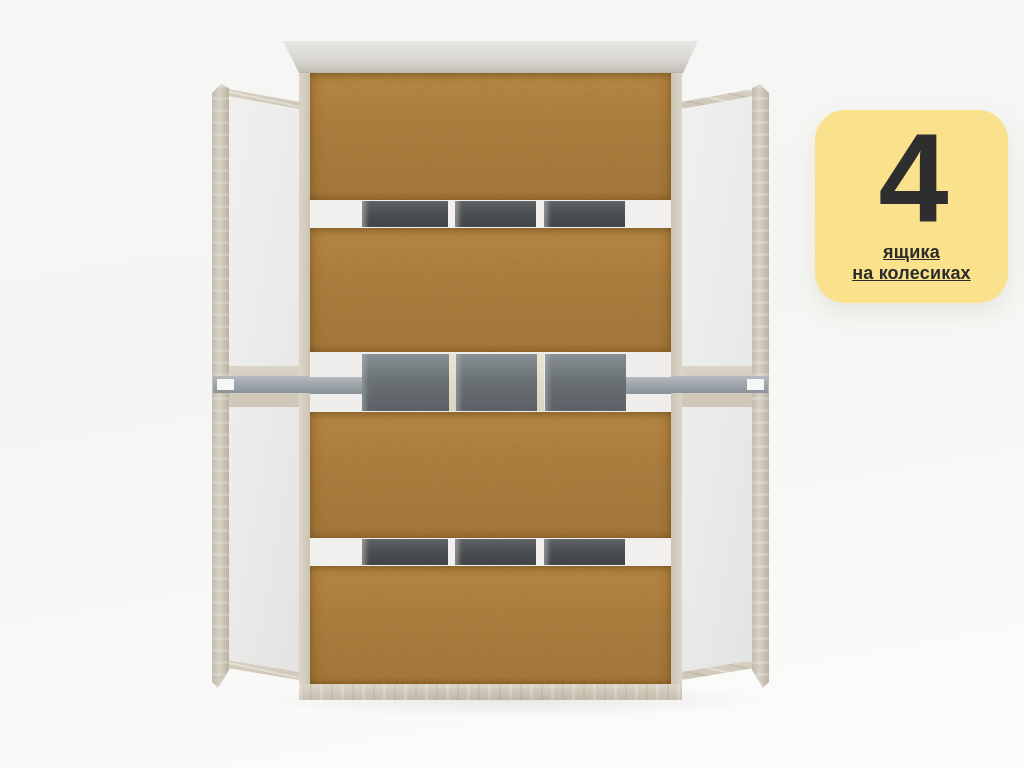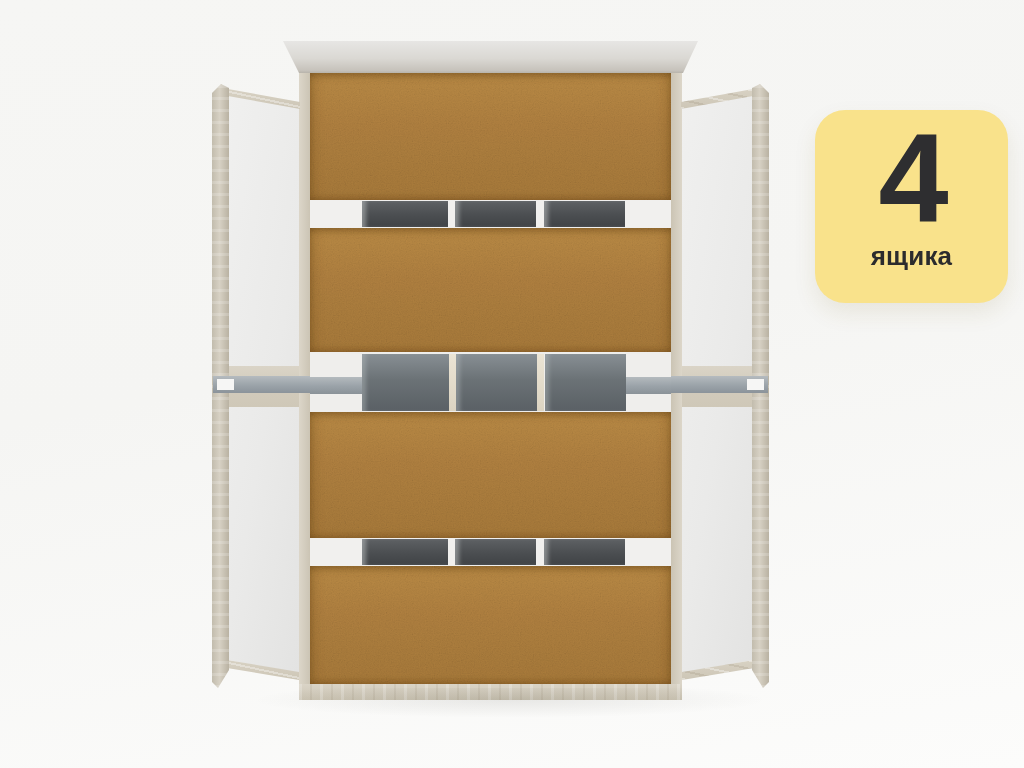--- a/index.html
+++ b/index.html
@@ -136,21 +136,21 @@
     left:815px;top:110px;width:193px;height:193px;border-radius:30px;
     background:#F9E28B;
     box-shadow:0 10px 22px rgba(120,100,30,.10);
     display:flex;flex-direction:column;align-items:center;justify-content:flex-start;
     text-align:center;color:#2B2B2D;
   }
   .badge-number{
     font-size:126px;line-height:1.0;font-weight:800;margin-top:6px;
     letter-spacing:-4px;color:#2E2E30;
   }
-  .badge-caption{font-size:26px;line-height:1.15;font-weight:700;letter-spacing:.2px;}
+  .badge-caption{font-size:18px;line-height:1.15;font-weight:700;letter-spacing:.2px;text-decoration:underline;}
 </style>
 </head>
 <body>
 
 <div class="stage">
 
   <svg width="0" height="0" style="position:absolute" aria-hidden="true">
     <defs>
       <filter id="grainF" x="0" y="0" width="100%" height="100%">
         <feTurbulence type="fractalNoise" baseFrequency="0.85" numOctaves="2" seed="7" stitchTiles="stitch"></feTurbulence>
@@ -222,15 +222,16 @@
   <div class="abs wood-band tb-right"></div>
   <div class="abs wood-band bb-right"></div>
   <div class="abs mid-beige right"></div>
   <div class="abs side-rail right"></div>
   <div class="abs side-rail-metal right"></div>
   <div class="abs notch right"></div>
 
   <div class="abs badge">
     <div class="badge-number">4</div>
     <div class="badge-caption">ящика</div>
+    <div class="badge-caption">на колесиках</div>
   </div>
 
 </div>
 
 </body></html>

